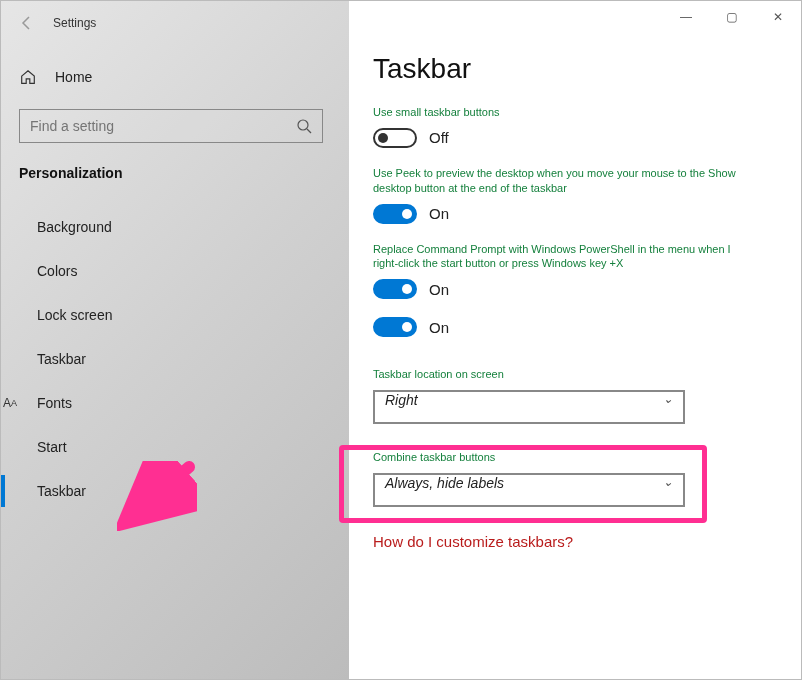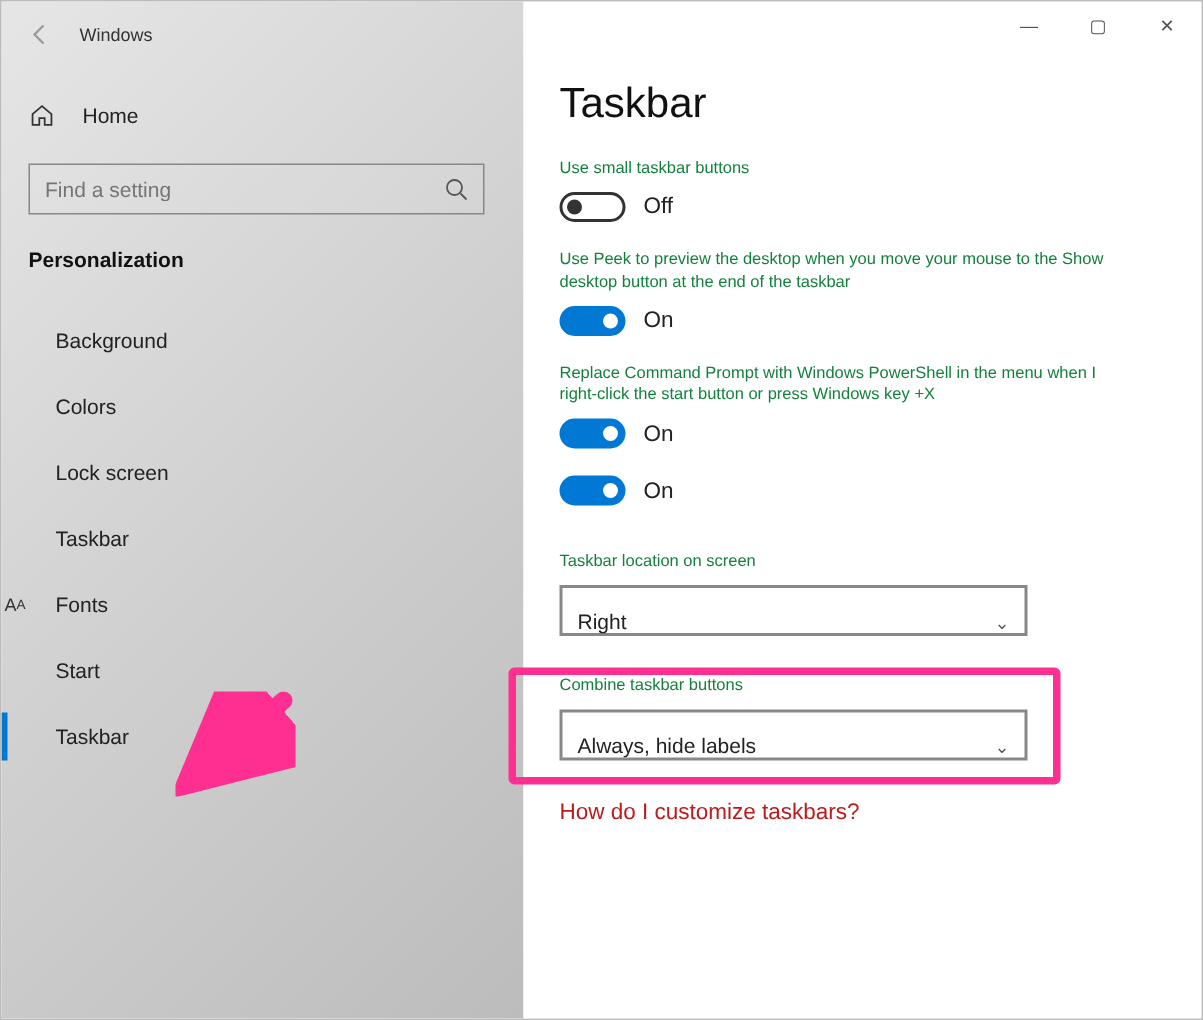--- a/index.html
+++ b/index.html
@@ -178,28 +178,29 @@
       border-radius: 50%;
       background: #fff;
       top: 3px; right: 3px;
     }
     .toggle-text { font-size: 15px; color: #222; }
     .dropdown {
       width: 312px;
       height: 34px;
       border: 2px solid #888;
       display: flex;
-      align-items: flex-end;
+      align-items: flex-start;
       justify-content: space-between;
       padding: 0 10px;
       font-size: 14px;
       color: #222;
       margin-top: 8px;
       cursor: pointer;
       background: #fff;
+      font-style: italic;
     }
     .chev { color: #555; font-size: 12px; }
     .highlight-box {
       position: absolute;
       border: 5px solid #ff2f92;
       border-radius: 4px;
       pointer-events: none;
     }
     .arrow-annot {
       position: absolute;
@@ -219,21 +220,21 @@
 
 <div class="app">
 
   <div class="sidebar">
     <div class="titlebar">
       <span class="back-arrow">
         <svg viewBox="0 0 16 16" width="16" height="16">
             <path d="M10 2 L4 8 L10 14" stroke="#999" stroke-width="1.5" fill="none"></path>
           </svg>
       </span>
-      <span class="titlebar-label">Windows</span>
+      <span class="titlebar-label">Settings</span>
     </div>
 
     <div class="home-row">
       <svg viewBox="0 0 20 20">
           <path d="M3 9 L10 3 L17 9 V17 H12 V12 H8 V17 H3 Z" stroke="#333" stroke-width="1.3" fill="none"></path>
         </svg>
       <span>Home</span>
     </div>
 
     <div class="search-wrap">

